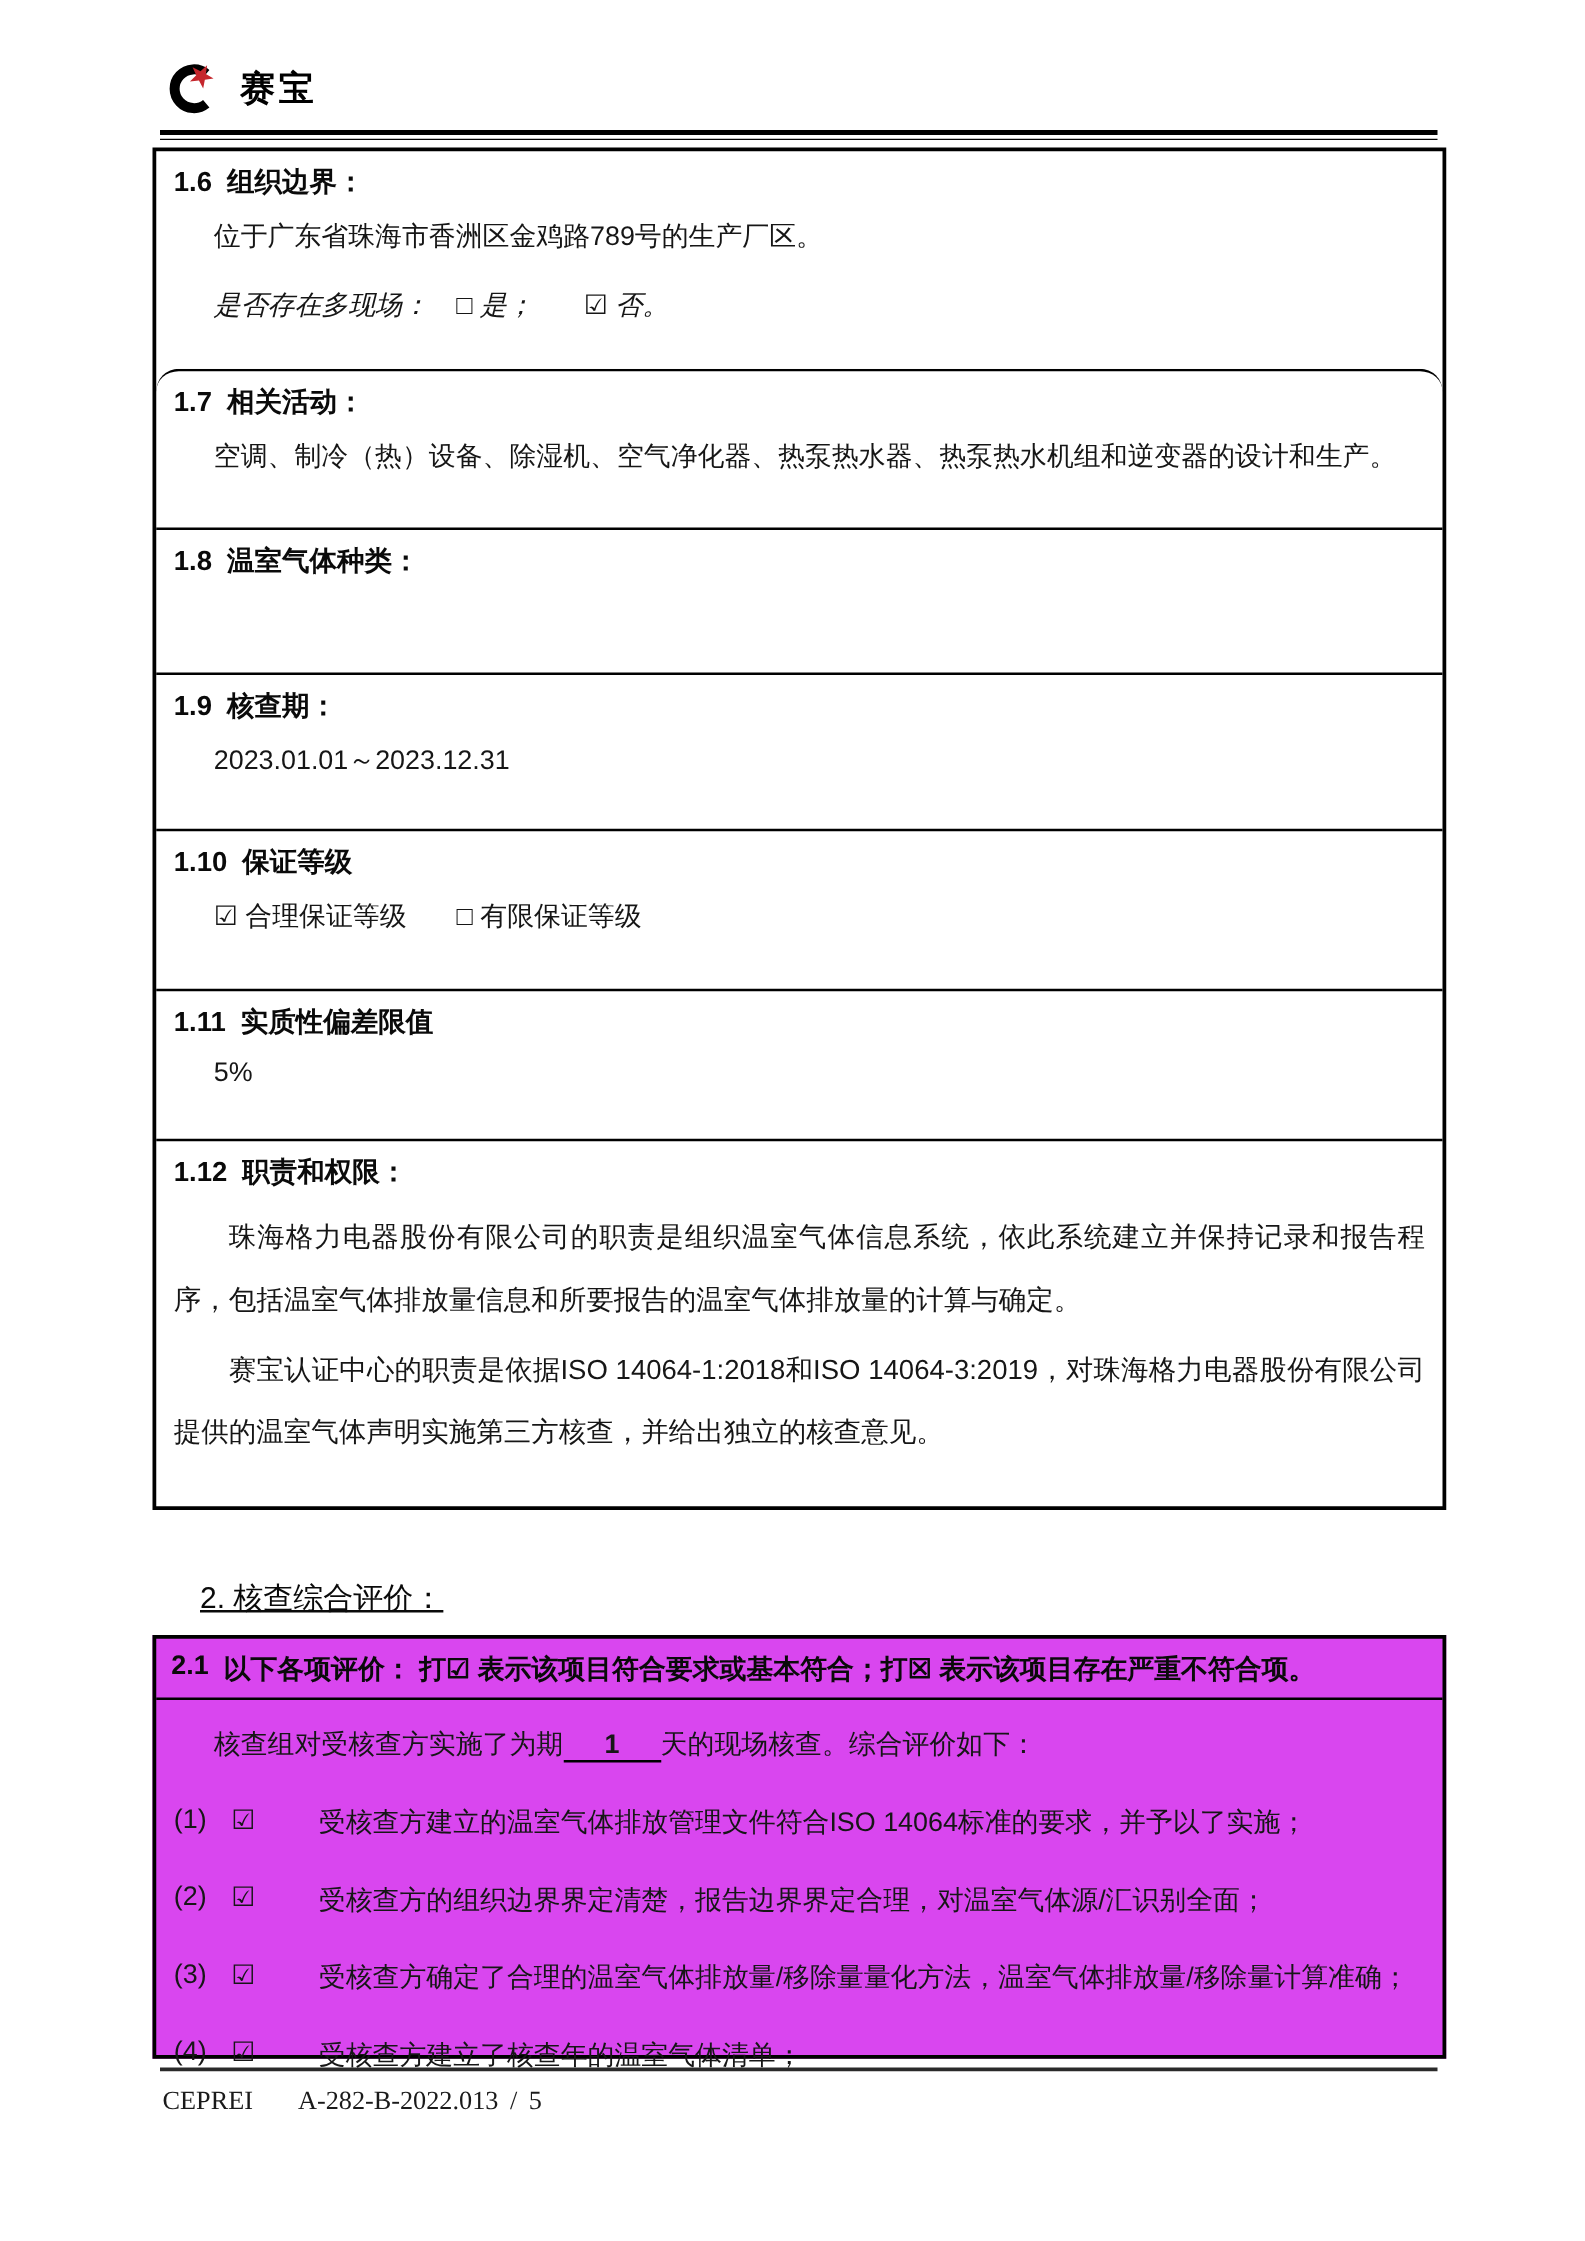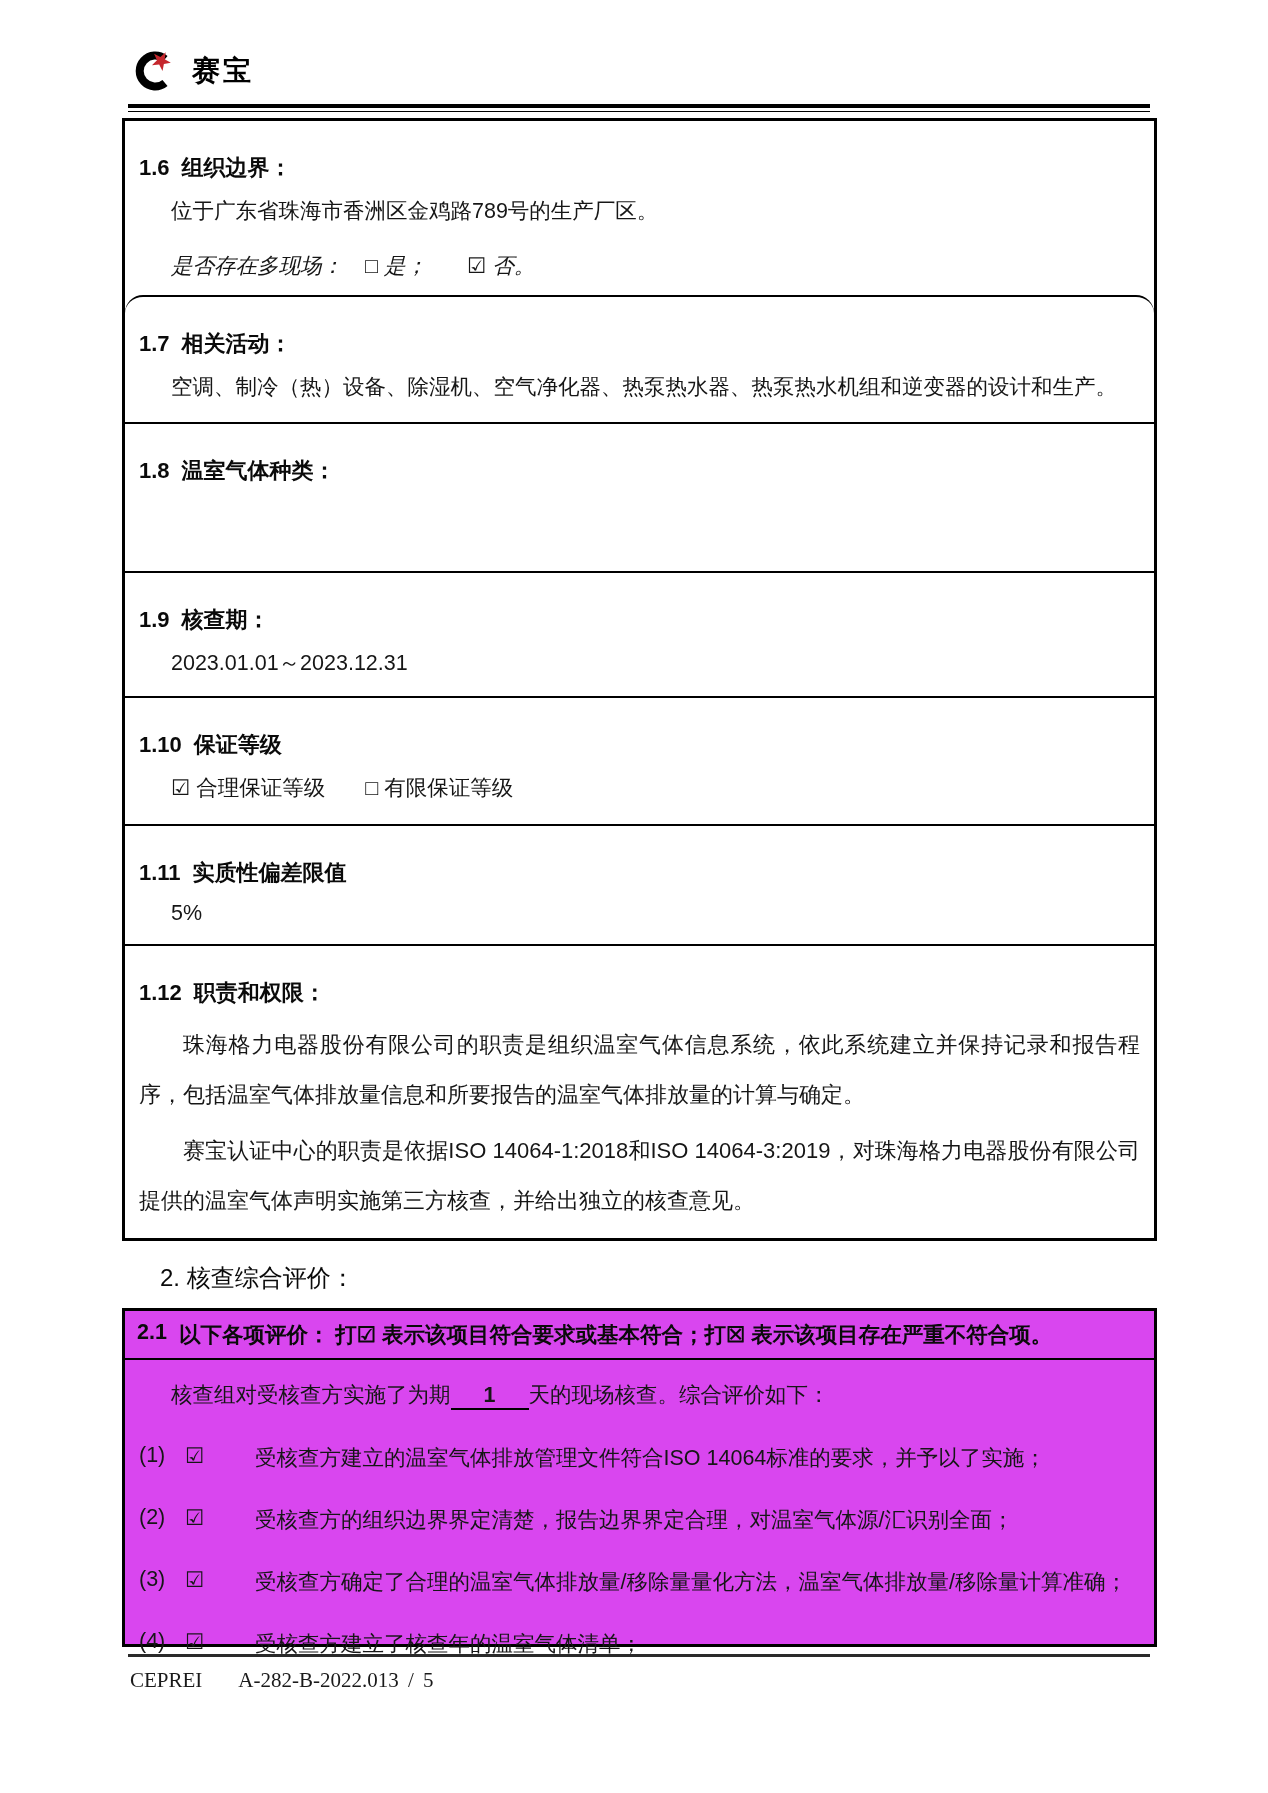--- a/index.html
+++ b/index.html
@@ -15,43 +15,43 @@
   .doc-header { position: absolute; left: 130px; top: 48px; display: flex; align-items: center; gap: 16px; }
   .logo-mark { display: inline-block; width: 46px; height: 46px; }
   .logo-text { font-size: 28px; font-weight: 700; letter-spacing: 3px; color: #000; }
   .header-rule {
     position: absolute; left: 128px; top: 104px; width: 1022px; height: 8px;
     border-top: 4px solid #000; border-bottom: 1px solid #000;
   }
 
   
   .box1 { position: absolute; left: 122px; top: 118px; width: 1035px; border: 3px solid #000; background: #fff; }
-  .box1 .row { border-top: 2px solid #000; padding: 32px 14px 0 14px; overflow: hidden; }
+  .box1 .row { border-top: 2px solid #000; padding: 10px 14px 0 14px; overflow: hidden; }
   .box1 .row:first-child { border-top: none; }
   .r16 { height: 174px; }
   .r17 { height: 127px; border-radius: 18px; }
-  .r18 { height: 149px; }
+  .r18 { height: 116px; }
   .r19 { height: 125px; }
   .r110 { height: 128px; }
   .r111 { height: 120px; }
   .r112 { height: 294px; }
 
   .row-title { font-weight: 700; font-size: 22px; color: #0a0a0a; }
   .row-title .num { margin-right: 12px; }
   .row-line { font-size: 21.5px; margin-top: 13px; }
   .indent { padding-left: 32px; }
   .italic-line { font-style: italic; margin-top: 26px; }
   .gap-sm { display: inline-block; width: 22px; }
   .gap-md { display: inline-block; width: 40px; }
   .cb { font-style: normal; }
   .para { font-size: 22px; line-height: 50px; text-align: justify; text-indent: 44px; margin-top: 12px; }
   .para.second { margin-top: 6px; }
 
   
-  .sec2-heading { position: absolute; left: 160px; top: 1262px; font-size: 24px; color: #0a0a0a; }
+  .sec2-heading { position: absolute; left: 160px; top: 1262px; font-size: 24px; color: #0a0a0a; text-decoration: underline; }
   .box2 { position: absolute; left: 122px; top: 1308px; width: 1035px; height: 339px; border: 3px solid #000; background: #d946ef; }
   .box2-header {
     display: flex; gap: 12px; align-items: flex-start;
     font-weight: 700; font-size: 21.5px; color: #0a0a0a;
     padding: 9px 6px 9px 12px; border-bottom: 2px solid #000;
   }
   .box2-body { padding: 0 14px; }
   .intro-line { margin-top: 20px; padding-left: 32px; font-size: 21.5px; }
   .days-blank {
     display: inline-block; min-width: 78px; text-align: center;

